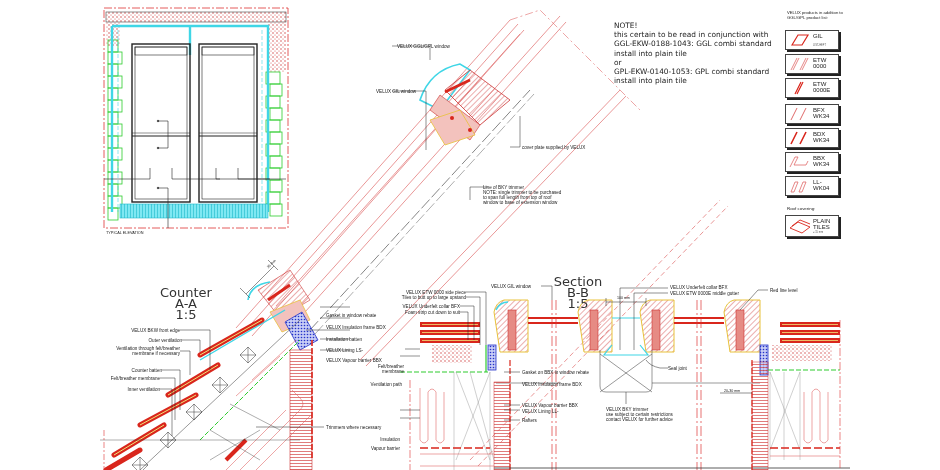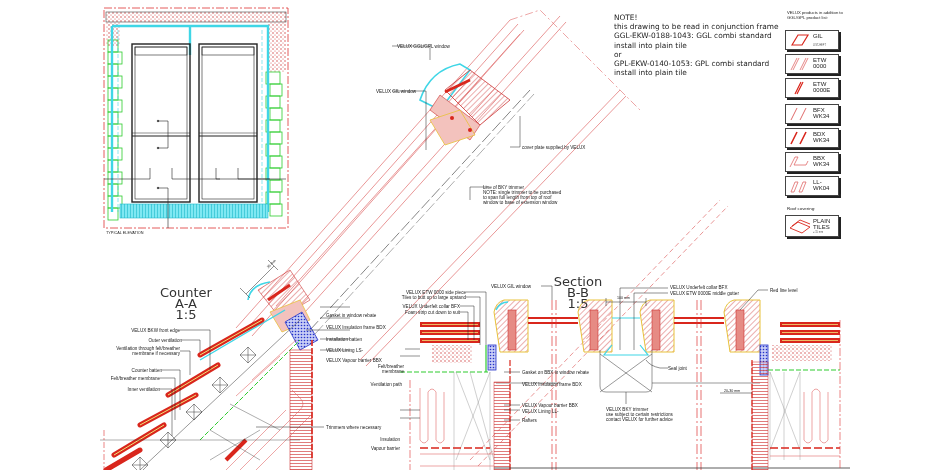--- a/index.html
+++ b/index.html
@@ -1,20 +1,20 @@
 <!DOCTYPE html>
 <html><head>
 <meta charset="utf-8">
 <style>
   html,body{margin:0;padding:0;background:#fff;}
   body{width:940px;height:470px;position:relative;overflow:hidden;font-family:"Liberation Sans",sans-serif;}
   #canvas{position:absolute;left:0;top:0;width:940px;height:470px;}
   .lbl{position:absolute;font-size:4.6px;line-height:5.4px;color:#222;white-space:nowrap;font-family:"Liberation Sans",sans-serif;}
   .lbl.r{text-align:right;}
-  .note{position:absolute;left:614px;top:13px;font-size:7.4px;line-height:9.2px;color:#222;font-family:"DejaVu Sans",sans-serif;}
+  .note{position:absolute;left:614px;top:21px;font-size:7.4px;line-height:9.2px;color:#222;font-family:"DejaVu Sans",sans-serif;}
   .note div{white-space:nowrap;}
   .sec-title{position:absolute;font-size:13px;line-height:11px;color:#333;text-align:center;font-family:"DejaVu Sans",sans-serif;}
   .legend-head{position:absolute;left:787px;top:10px;font-size:4.2px;line-height:5px;color:#222;width:60px;}
   .prod{position:absolute;left:785px;width:52px;height:18px;border:1px solid #444;background:#fff;box-shadow:2px 2px 0 #222;}
   .prod .code{position:absolute;left:27px;top:2px;font-size:6px;line-height:6px;color:#222;white-space:pre;font-family:"Liberation Sans",sans-serif;}
   .prod .sub{position:absolute;left:27px;top:13px;font-size:2.6px;color:#555;}
   .prod svg{position:absolute;left:2px;top:2px;}
   .roof-label{position:absolute;left:787px;top:206px;font-size:4.4px;color:#222;}
   .plain{position:absolute;left:785px;top:215px;width:52px;height:20px;border:1px solid #444;background:#fff;box-shadow:2px 2px 0 #222;}
   .plain .code{position:absolute;left:27px;top:2px;font-size:6px;line-height:6px;color:#222;white-space:pre;}
@@ -345,21 +345,21 @@
         <path d="M400 356 H420"></path>
         <path d="M400 410 H420"></path>
         <path d="M400 418 H420"></path>
     </g>
   </g>
 
 </svg>
 
 <div class="note">
   <div>NOTE!</div>
-  <div>this drawing to be read in conjunction frame</div>
+  <div>this certain to be read in conjunction with</div>
   <div>GGL-EKW-0188-1043: GGL combi standard</div>
   <div>install into plain tile</div>
   <div>or</div>
   <div>GPL-EKW-0140-1053: GPL combi standard</div>
   <div>install into plain tile</div>
 </div>
 
 <div class="legend-head">VELUX products in addition to GGL/GPL product list:</div>
 
 <div class="prod" style="top:30px;">

